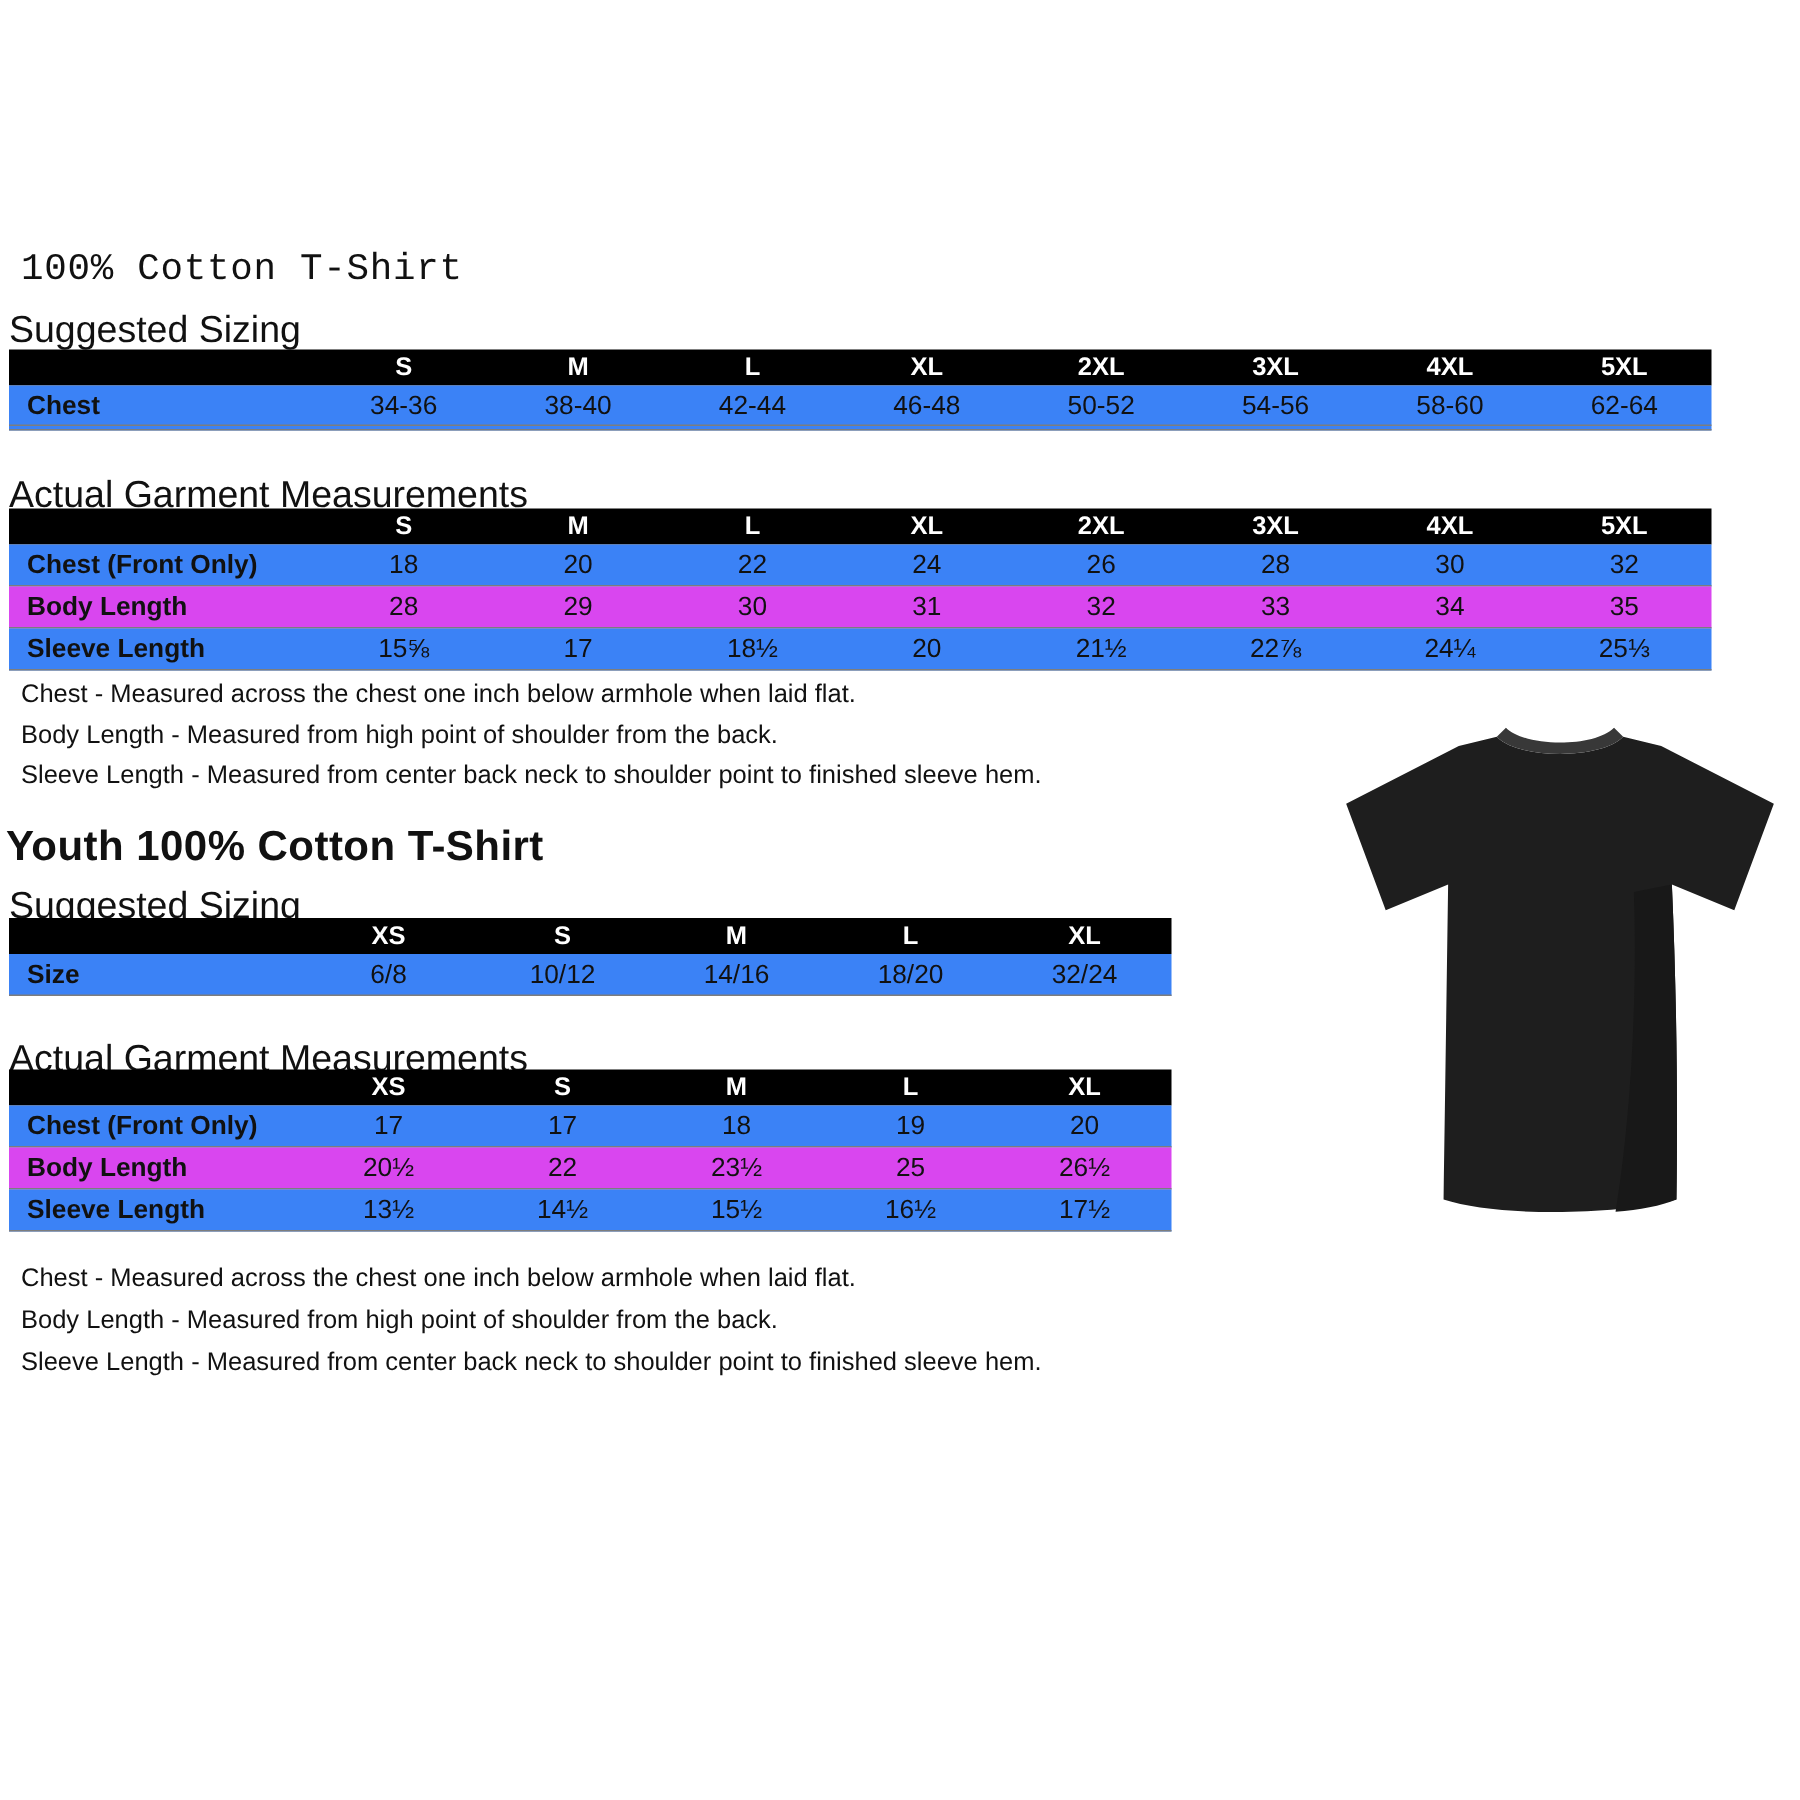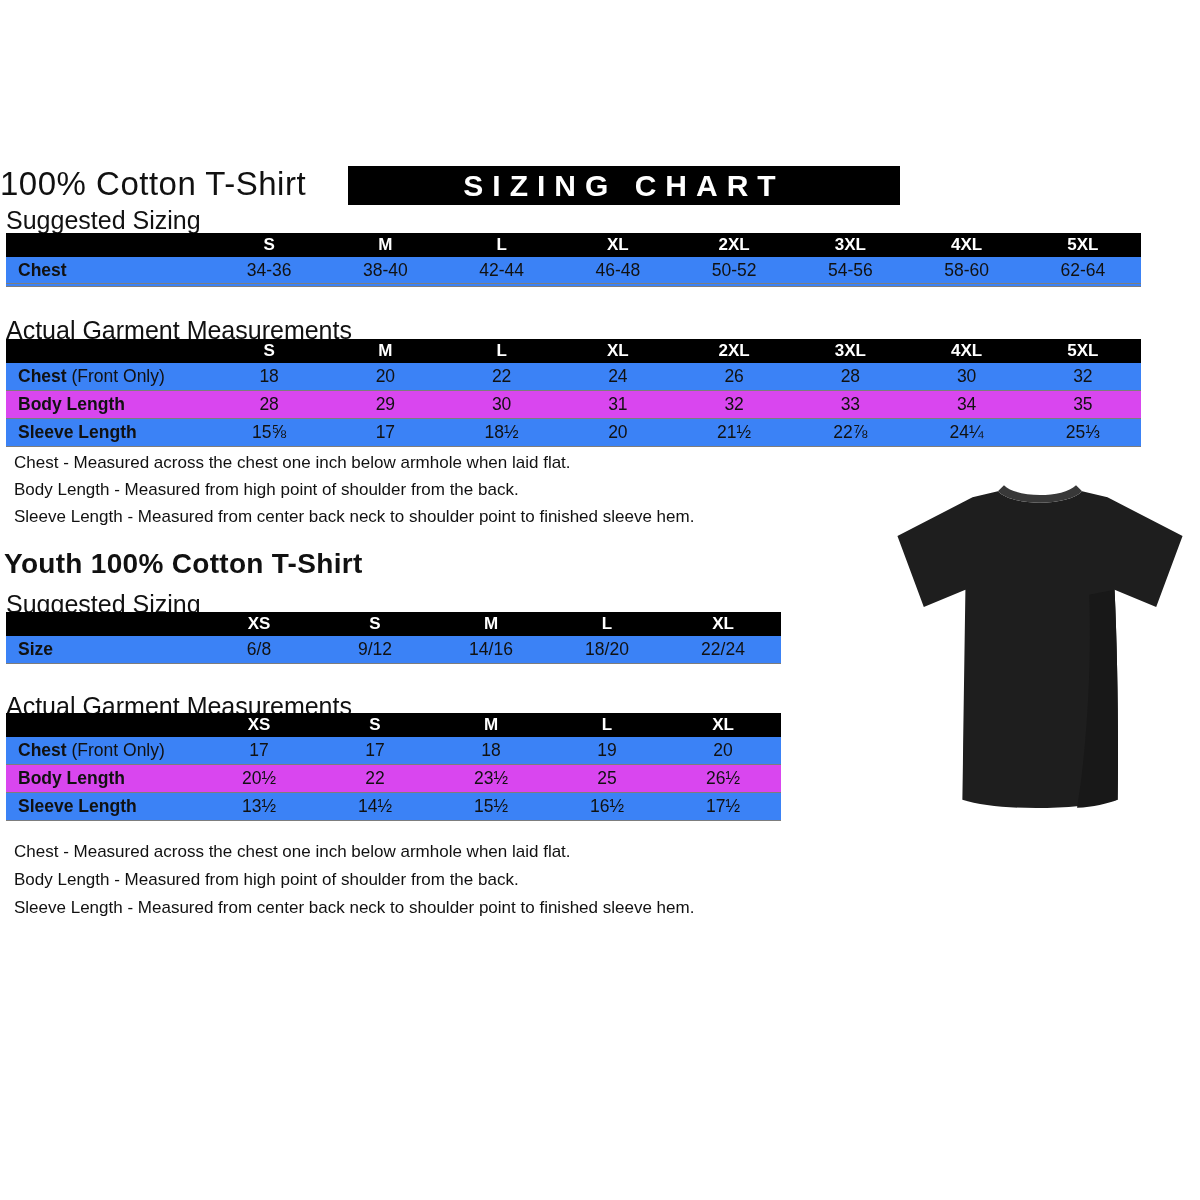--- a/index.html
+++ b/index.html
@@ -5,22 +5,22 @@
   * { margin:0; padding:0; box-sizing:border-box; }
   html,body { background:#ffffff; }
   body {
     width:1200px; height:1200px;
     font-family:"Liberation Sans", sans-serif;
     color:#111111;
   }
   .canvas { position:relative; width:1200px; height:1200px; background:#ffffff; overflow:hidden; }
 
   .adult-title {
-    position:absolute; left:0; top:165px;
-    font-size:33px; font-weight:400; letter-spacing:0.5px;
+    position:absolute; left:14px; top:165px;
+    font-size:25px; font-weight:400; letter-spacing:0.5px;font-family:Liberation Mono, monospace;
   }
   .youth-title {
     position:absolute; left:4px; top:548px;
     font-size:28px; font-weight:700; letter-spacing:0.3px;
   }
   .banner {
     position:absolute; left:348px; top:166px; width:552px; height:39px;
     background:#000000; color:#ffffff;
     display:flex; align-items:center; justify-content:center;
     font-size:30px; font-weight:700; letter-spacing:9px;
@@ -43,38 +43,37 @@
     display:flex; align-items:center;
     height:28px; font-size:17.5px;
     background:#3b82f6;
     border-bottom:1px solid #7d7d7d;
   }
   .trow.tall { height:30px; border-bottom:4px double #7d7d7d; }
   .trow.alt { background:#d946ef; }
   .adult .label-cell { width:205px; }
   .youth .label-cell { width:195px; }
   .label-cell { padding-left:12px; font-weight:700; white-space:nowrap; }
-  .label-cell .suffix { font-weight:400; }
+  .label-cell .suffix { font-weight:700; }
   .cell { flex:1; text-align:center; }
 
   .note {
     position:absolute; left:14px;
     font-size:17px; font-weight:400; white-space:nowrap;
   }
 
   .tshirt-wrap { position:absolute; left:890px; top:475px; width:300px; height:345px; }
   .tshirt-wrap svg { width:100%; height:100%; display:block; }
 </style>
 </head>
 <body>
 
 <div class="canvas">
 
   <h1 class="adult-title">100% Cotton T-Shirt</h1>
-  <div class="banner">SIZING CHART</div>
 
   <div class="sec-label" style="top:206px;">Suggested Sizing</div>
 
   <div class="table adult" style="top:233px;">
     <div class="thead">
       <div class="label-cell"></div>
       <div class="cell">S</div>
       <div class="cell">M</div>
       <div class="cell">L</div>
       <div class="cell">XL</div>
@@ -158,24 +157,24 @@
       <div class="label-cell"></div>
       <div class="cell">XS</div>
       <div class="cell">S</div>
       <div class="cell">M</div>
       <div class="cell">L</div>
       <div class="cell">XL</div>
     </div>
     <div class="trow">
       <div class="label-cell">Size</div>
       <div class="cell">6/8</div>
-      <div class="cell">9/12</div>
+      <div class="cell">10/12</div>
       <div class="cell">14/16</div>
       <div class="cell">18/20</div>
-      <div class="cell">22/24</div>
+      <div class="cell">32/24</div>
     </div>
   </div>
 
   <div class="sec-label" style="top:692px;">Actual Garment Measurements</div>
 
   <div class="table youth" style="top:713px;">
     <div class="thead">
       <div class="label-cell"></div>
       <div class="cell">XS</div>
       <div class="cell">S</div>

